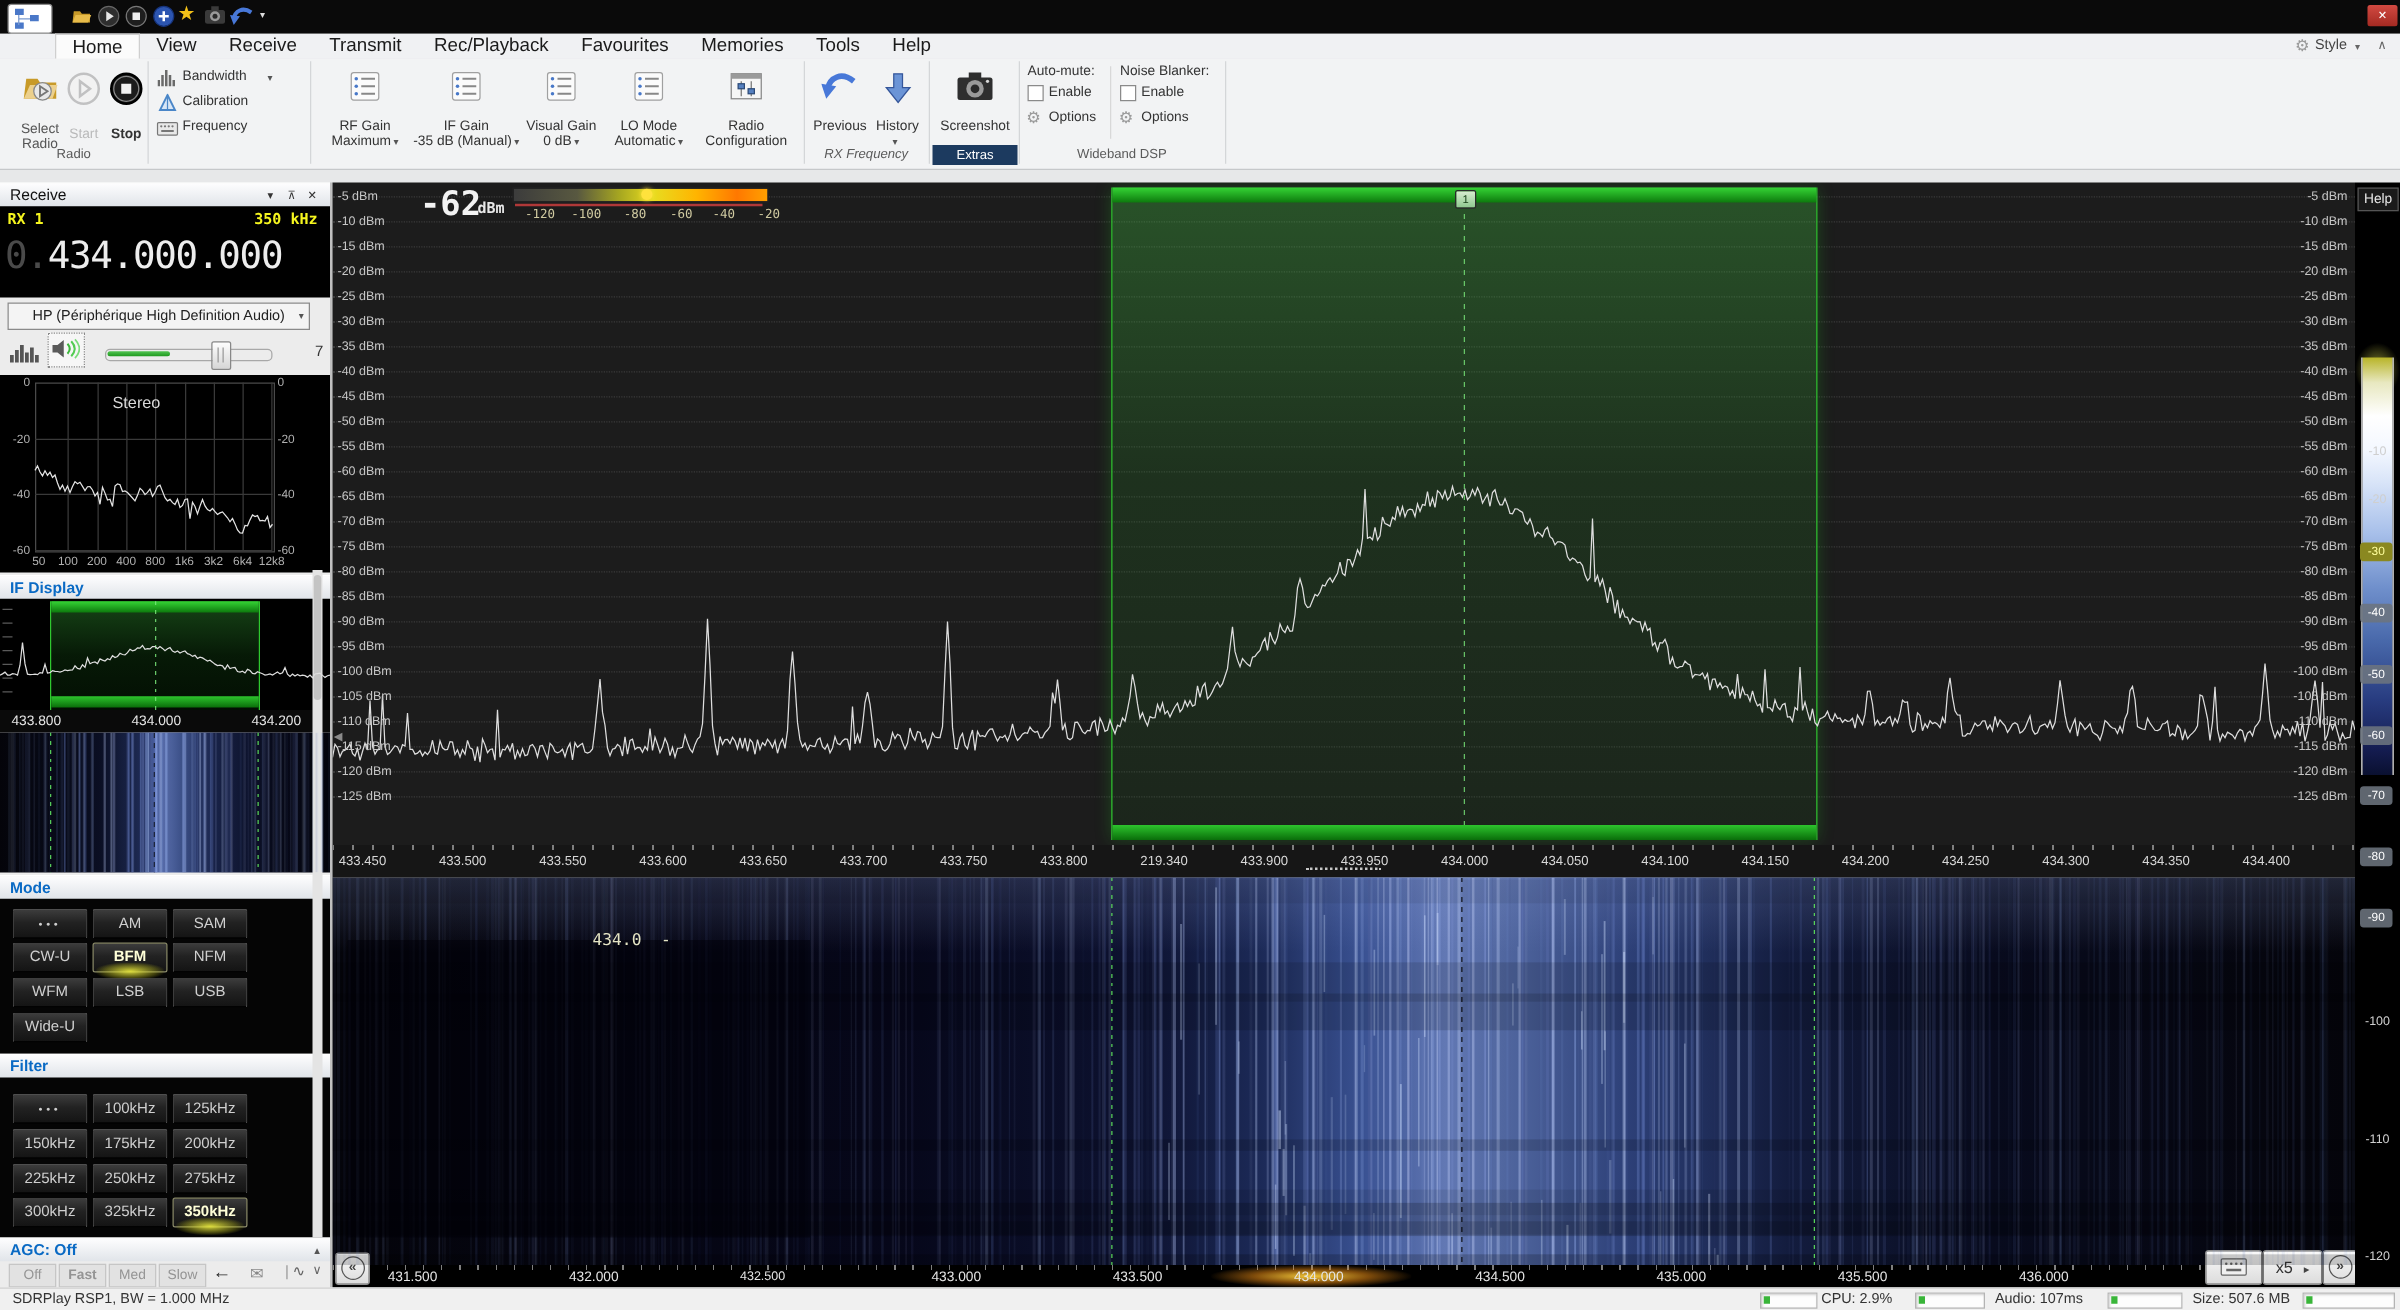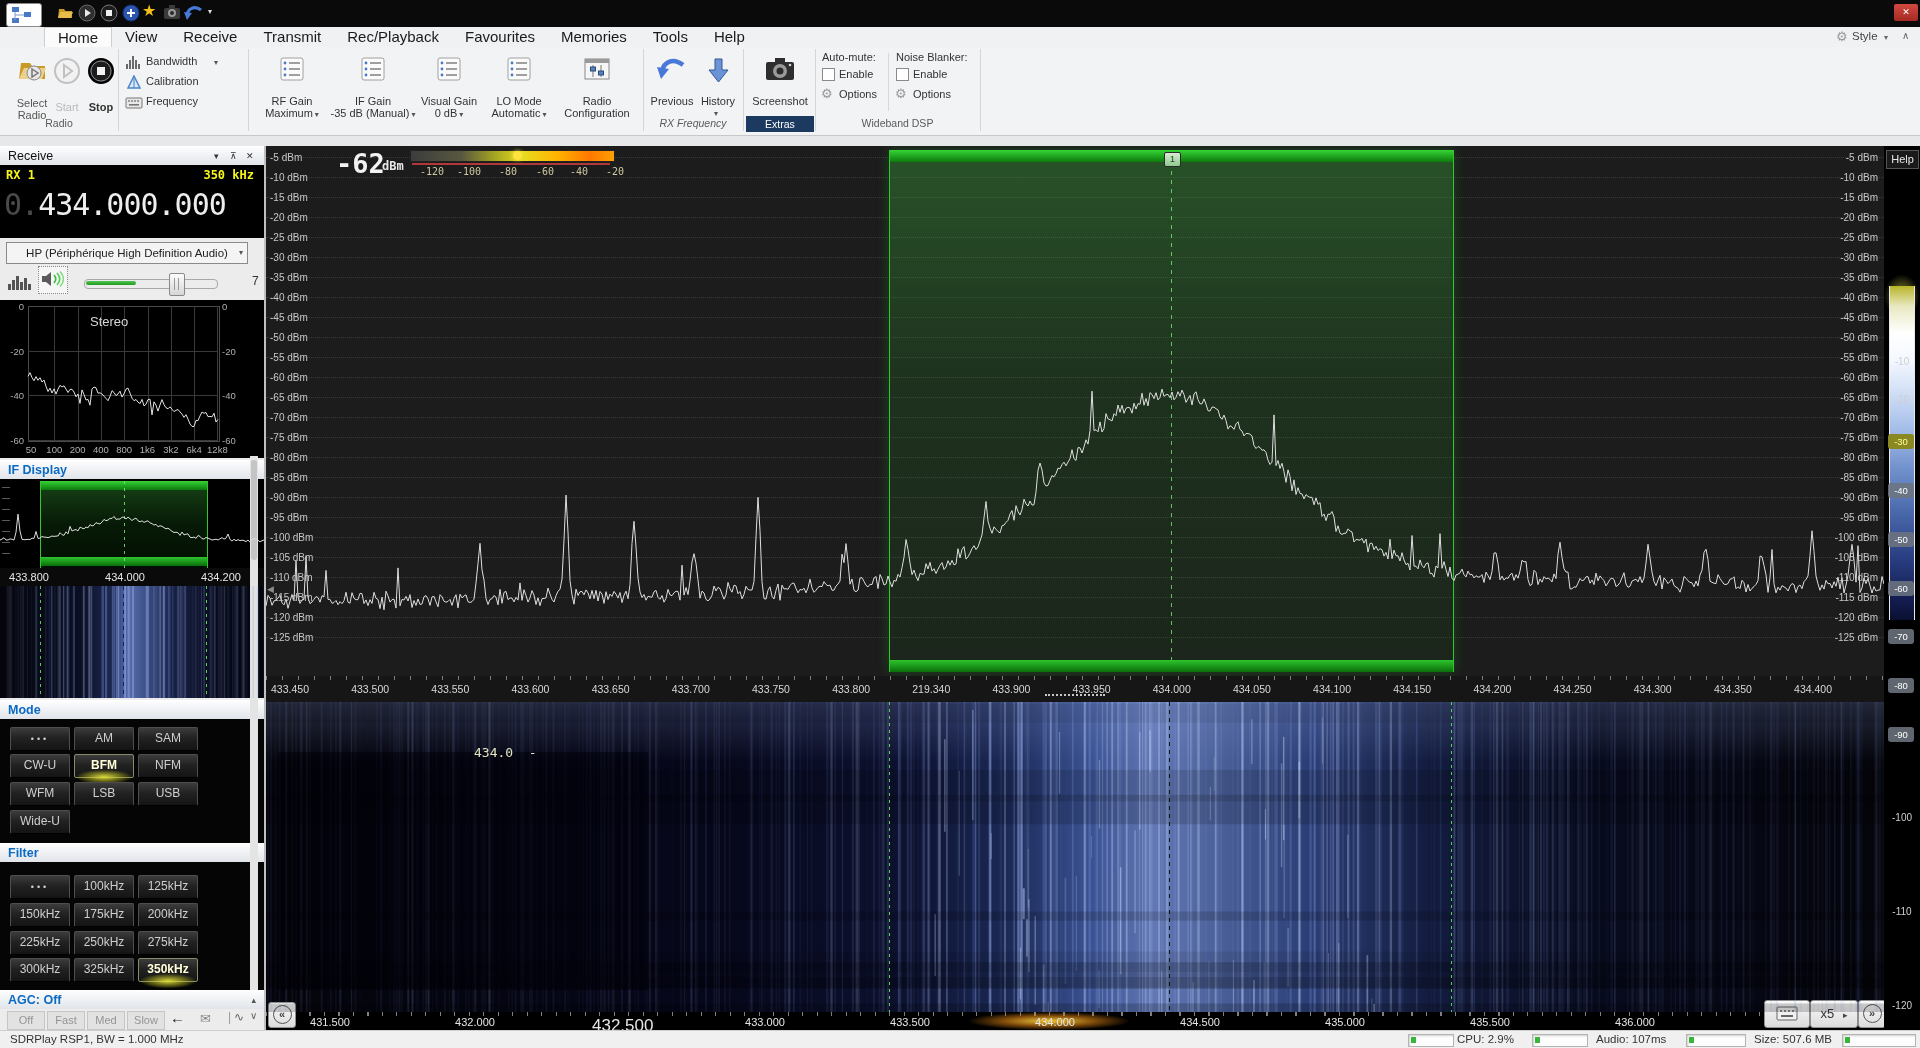--- a/index.html
+++ b/index.html
@@ -594,21 +594,21 @@
       <div class="hdrt">AGC: Off</div>
       <div class="hdra">▴</div>
     </div>
     <div class="abs" id="agc-row" style="left:0;top:863px;width:264px;height:21px;background:#ececec;overflow:hidden;">
       <span class="abs" style="left:170px;top:0px;font-size:15px;font-weight:bold;color:#222;">←</span>
       <span class="abs" style="left:200px;top:2px;font-size:13px;color:#888;">✉</span>
       <span class="abs" style="left:228px;top:1px;font-size:12px;color:#999;">|</span>
       <span class="abs" style="left:234px;top:1px;font-size:12px;color:#666;">∿</span>
       <span class="abs" style="left:250px;top:1px;font-size:10px;color:#666;">∨</span>
     <div style="position: absolute; left: 7px; top: 2px; width: 36px; height: 17px; background: rgb(226, 226, 226); border: 1px solid rgb(198, 198, 198); font-size: 11px; color: rgb(148, 148, 148); text-align: center; line-height: 17px;">Off</div>
-        <div style="position: absolute; left: 47px; top: 2px; width: 36px; height: 17px; background: rgb(226, 226, 226); border: 1px solid rgb(198, 198, 198); font-size: 11px; color: rgb(148, 148, 148); text-align: center; line-height: 17px;">Fast</div>
+        <div style="position: absolute; left: 47px; top: 2px; width: 36px; height: 17px; background: rgb(226, 226, 226); border: 1px solid rgb(198, 198, 198); font-size: 11px; color: rgb(148, 148, 148); text-align: center; line-height: 17px; font-weight: bold;">Fast</div>
         <div style="position: absolute; left: 87px; top: 2px; width: 36px; height: 17px; background: rgb(226, 226, 226); border: 1px solid rgb(198, 198, 198); font-size: 11px; color: rgb(148, 148, 148); text-align: center; line-height: 17px;">Med</div>
         <div style="position: absolute; left: 127px; top: 2px; width: 36px; height: 17px; background: rgb(226, 226, 226); border: 1px solid rgb(198, 198, 198); font-size: 11px; color: rgb(148, 148, 148); text-align: center; line-height: 17px;">Slow</div>
       </div>
 
     <div class="abs" style="left:250px;top:310px;width:8px;height:534px;background:#e4e4e4;">
       <div class="abs" style="left:1px;top:4px;width:6px;height:100px;background:#c4c4c4;border-radius:3px;"></div>
     </div>
   </div>
   <div class="abs" style="left:264px;top:146px;width:2px;height:884px;background:#c0c0c0;"></div>
 
@@ -1320,21 +1320,21 @@
         <rect x="0" y="260.25528132449836" width="1618" height="26.60983673669398" fill="#000" opacity="0.18795085766352715"></rect>
         <rect x="0" y="67.87893354194239" width="1618" height="31.48143045976758" fill="#000" opacity="0.11977899023331702"></rect>
       </svg>
     </div>
 
   <div id="wfscale">
     <div class="ticks2"></div>
     <div class="abs" style="left:703px;top:0;width:160px;height:18px;background:radial-gradient(ellipse at center,rgba(255,210,60,.95) 0%,rgba(235,140,20,.55) 40%,transparent 72%);"></div>
   <div style="position: absolute; left: 36px; top: 4px; width: 56px; text-align: center; font-size: 11px; color: rgb(230, 230, 230);">431.500</div>
       <div style="position: absolute; left: 181px; top: 4px; width: 56px; text-align: center; font-size: 11px; color: rgb(230, 230, 230);">432.000</div>
-      <div style="position: absolute; left: 326px; top: 4px; width: 56px; text-align: right; font-size: 17px; color: rgb(230, 230, 230);">432.500</div>
+      <div style="position: absolute; left: 326px; top: 4px; width: 56px; text-align: left; font-size: 10px; color: rgb(230, 230, 230);">432.500</div>
       <div style="position: absolute; left: 471px; top: 4px; width: 56px; text-align: center; font-size: 11px; color: rgb(230, 230, 230);">433.000</div>
       <div style="position: absolute; left: 616px; top: 4px; width: 56px; text-align: center; font-size: 11px; color: rgb(230, 230, 230);">433.500</div>
       <div style="position: absolute; left: 761px; top: 4px; width: 56px; text-align: center; font-size: 11px; color: rgb(230, 230, 230);">434.000</div>
       <div style="position: absolute; left: 906px; top: 4px; width: 56px; text-align: center; font-size: 11px; color: rgb(230, 230, 230);">434.500</div>
       <div style="position: absolute; left: 1051px; top: 4px; width: 56px; text-align: center; font-size: 11px; color: rgb(230, 230, 230);">435.000</div>
       <div style="position: absolute; left: 1196px; top: 4px; width: 56px; text-align: center; font-size: 11px; color: rgb(230, 230, 230);">435.500</div>
       <div style="position: absolute; left: 1341px; top: 4px; width: 56px; text-align: center; font-size: 11px; color: rgb(230, 230, 230);">436.000</div>
     </div>
   <div class="wfbtn" style="left:268px;top:1002px;width:26px;height:24px;">
     <span style="display:inline-block;margin-top:2px;width:17px;height:17px;border:1.5px solid #555;border-radius:50%;font-size:11px;font-weight:bold;line-height:16px;color:#444;">«</span>

